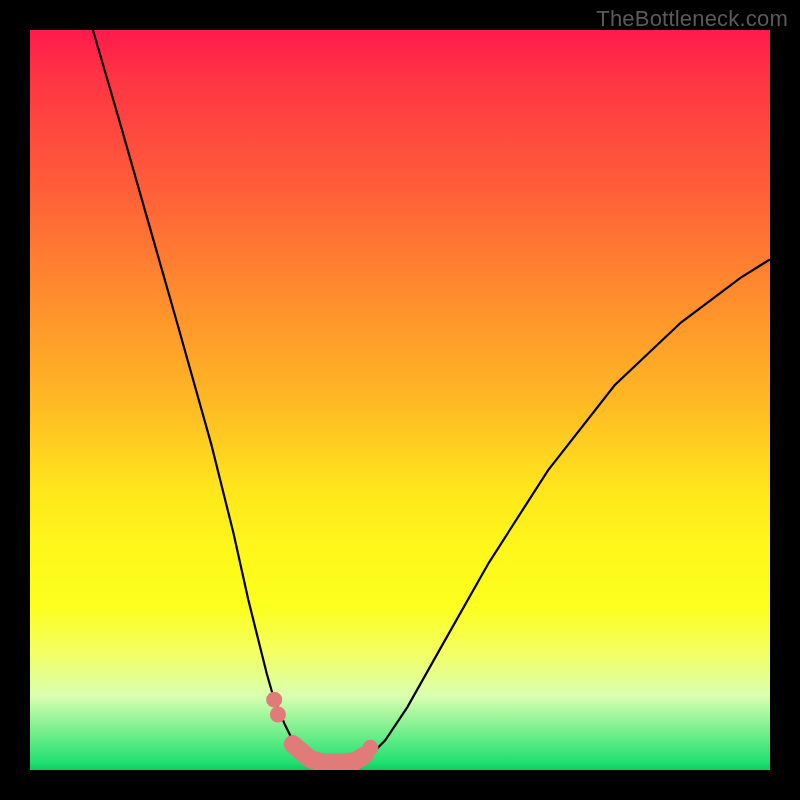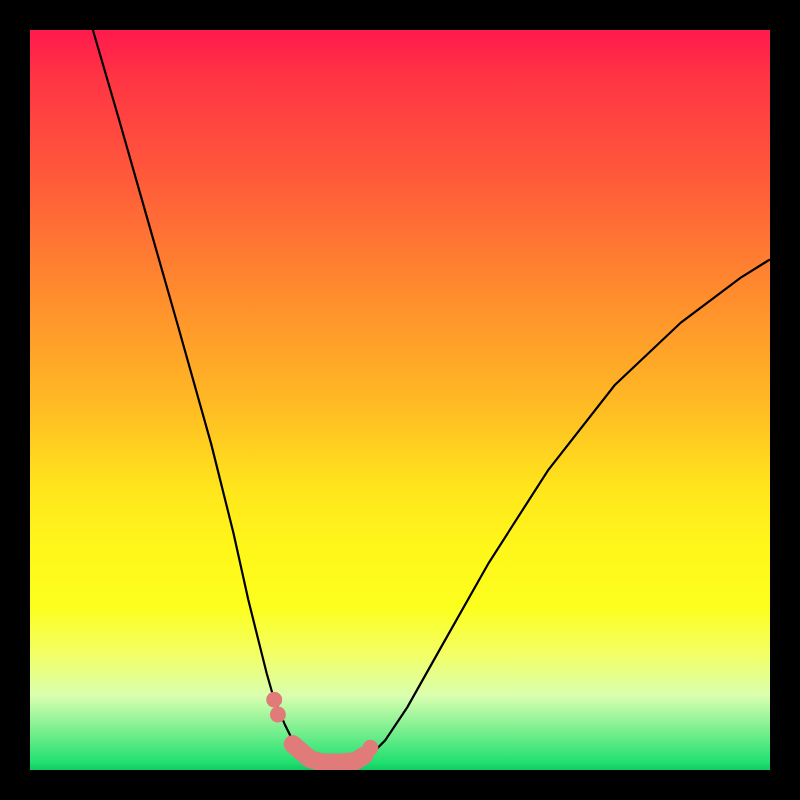--- a/index.html
+++ b/index.html
@@ -80,13 +80,14 @@
   <div class="plot-area">
     <svg id="chart-svg" viewBox="0 0 740 740" preserveAspectRatio="none">
         <path class="curve" d="M62.9 0.0 L88.8 88.8 L118.4 192.4 L148.0 296.0 L181.3 414.4 L203.5 503.2 L218.3 569.8 L229.4 614.2 L236.8 643.8 L244.2 669.7 L255.3 695.6 L266.4 717.8 L279.7 728.9 L292.3 732.6 L307.1 732.6 L325.6 731.1 L340.4 725.2 L355.2 710.4 L377.4 677.1 L410.7 617.9 L458.8 532.8 L518.0 440.3 L584.6 355.2 L651.2 292.3 L710.4 247.9 L740.0 229.4"></path>
         <path class="blob" d="M262.7 714.1 L279.7 728.9 L292.3 732.6 L307.1 732.6 L325.6 731.1 L334.5 725.2"></path>
         <circle class="dot" cx="244.2" cy="669.7" r="8"></circle>
         <circle class="dot" cx="247.9" cy="684.5" r="8"></circle>
         <circle class="dot" cx="334.5" cy="725.2" r="8"></circle>
         <circle class="dot" cx="340.4" cy="717.8" r="8"></circle>
       </svg>
   </div>
+  <div class="watermark">TheBottleneck.com</div>
 </div>
 
 </body></html>

